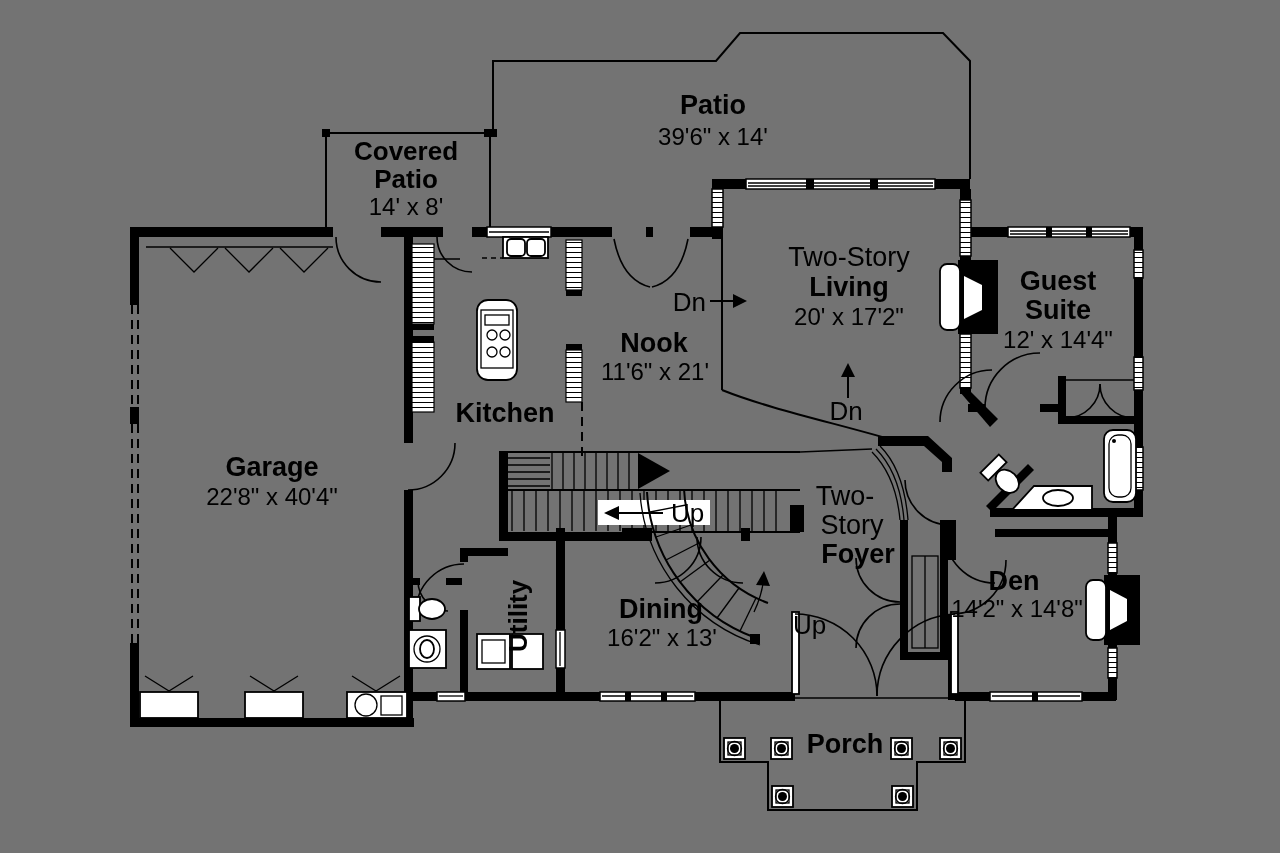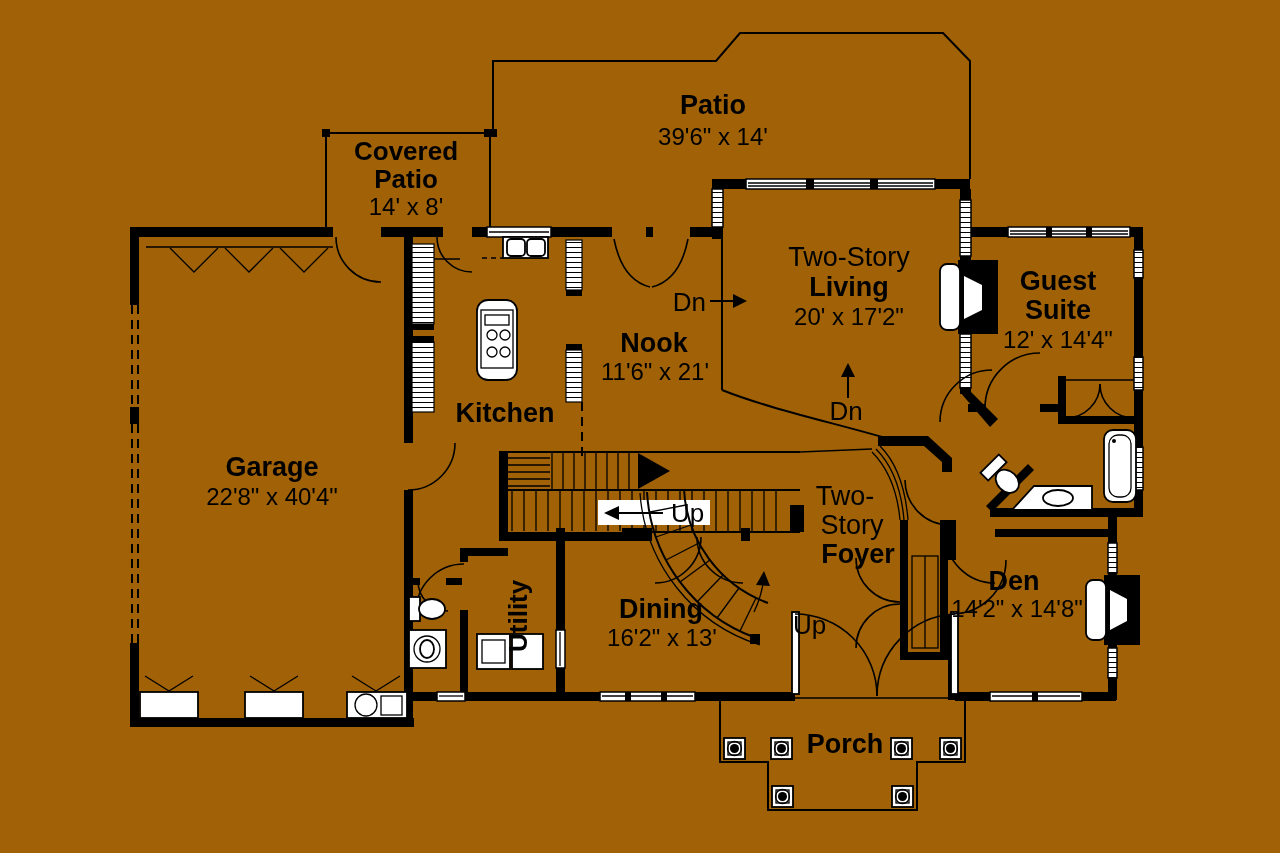--- a/index.html
+++ b/index.html
@@ -1,16 +1,16 @@
 <!DOCTYPE html>
 <html><head>
 <meta charset="utf-8">
 <style>
   html,body{margin:0;padding:0;background:#ffffff;}
-  .page{position:relative;width:1280px;height:853px;background:#a16207;overflow:hidden;}
+  .page{position:relative;width:1280px;height:853px;background:#737373;overflow:hidden;}
   svg{position:absolute;left:0;top:0;}
   text{fill:#000;}
   .rname{font:bold 27px "Liberation Sans", sans-serif;}
   .rname-sm{font:bold 26px "Liberation Sans", sans-serif;}
   .rreg{font:400 27px "Liberation Sans", sans-serif;}
   .rdim{font:400 24px "Liberation Sans", sans-serif;}
   .updn{font:400 26px "Liberation Sans", sans-serif;}
   .thin{stroke:#000;stroke-width:2;fill:none;}
   .thin1{stroke:#000;stroke-width:1.3;fill:none;}
   .wall{fill:#000;stroke:none;}

